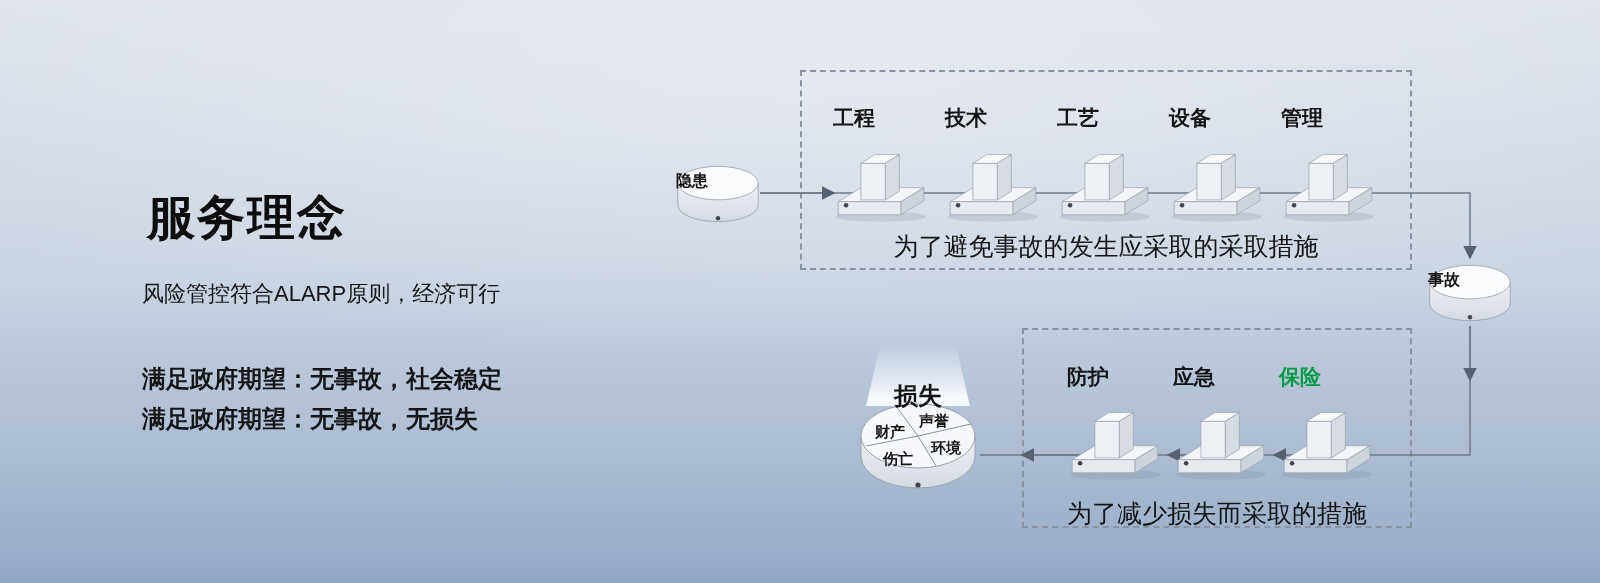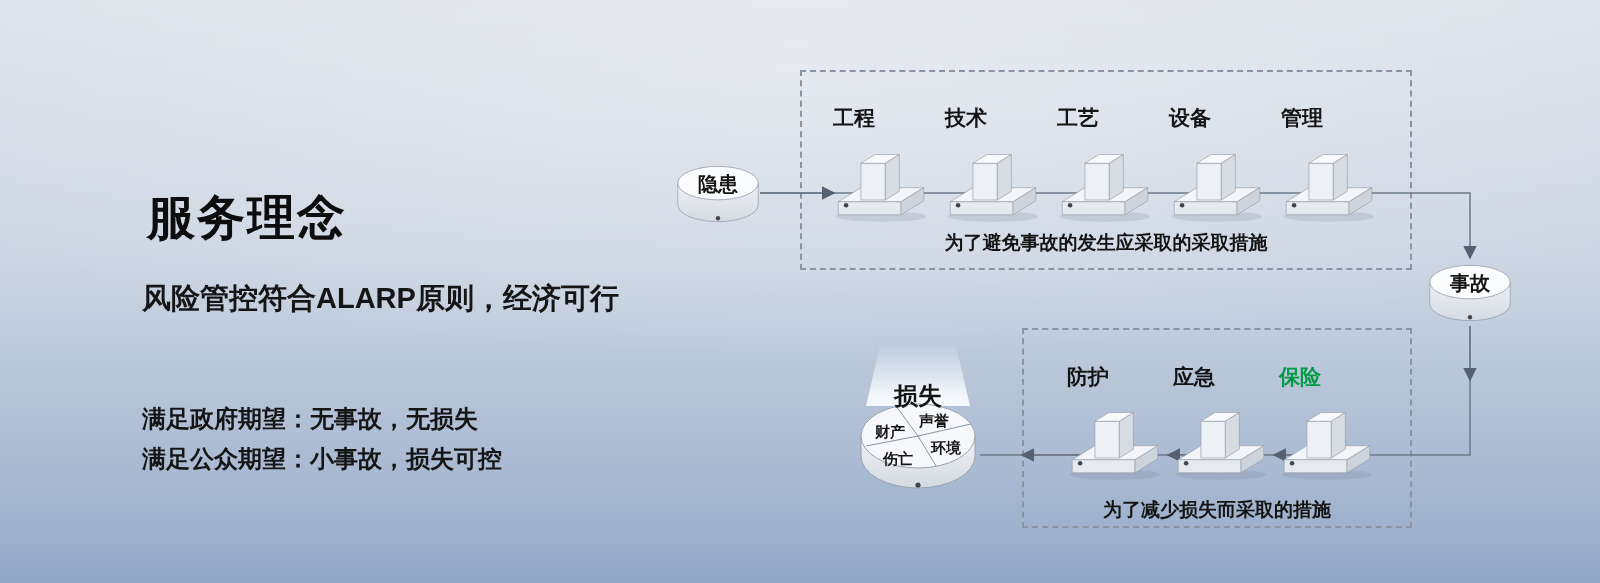--- a/index.html
+++ b/index.html
@@ -7,30 +7,30 @@
   #stage{
     position:relative;width:1600px;height:583px;overflow:hidden;
     background:
       radial-gradient(120% 90% at 50% 12%, rgba(255,255,255,0.35) 0%, rgba(255,255,255,0) 55%),
       linear-gradient(180deg,#dde2ea 0%,#ccd5e2 45%,#9db1cd 92%,#90a6c6 100%);
     color:#111;
   }
   .abs{position:absolute;}
   
   .title{font-size:48px;font-weight:800;letter-spacing:2px;color:#0d0d0d;margin-left:7px;}
-  .subtitle{font-size:29px;font-weight:700;color:#151515;}
+  .subtitle{font-size:22px;font-weight:400;color:#151515;}
   .expect{font-size:24px;font-weight:700;color:#151515;line-height:40px;white-space:nowrap;}
   
   .dashedbox{border:2px dashed #8a93a2;box-sizing:border-box;background:transparent;}
   
   .blabel{width:96px;text-align:left;font-size:21px;font-weight:700;color:#141414;}
   .blabel.green{color:#009a44;}
-  .caption{text-align:center;font-size:19px;font-weight:700;color:#141414;}
+  .caption{text-align:center;font-size:25px;font-weight:400;color:#141414;}
   
-  .cyl-label{width:84px;text-align:center;font-size:20px;font-weight:700;color:#141414;}
+  .cyl-label{width:84px;font-size:16px;font-weight:700;color:#141414;}
   .pie-label{transform:translate(-50%,-50%);font-size:15px;font-weight:700;color:#141414;white-space:nowrap;}
   .loss-title{width:120px;text-align:center;font-size:24px;font-weight:700;color:#141414;}
   svg{display:block;}
   .z1{z-index:1}.z2{z-index:2}.z3{z-index:3}.z4{z-index:4}
 </style>
 </head>
 <body>
 
 <div id="stage">
 
@@ -57,22 +57,22 @@
       <g id="cyl">
         <path d="M2 24 L2 50 A48 20 0 0 0 98 50 L98 24 Z" fill="url(#cylbody)" stroke="#9aa2ad" stroke-width="1"></path>
         <ellipse cx="50" cy="24" rx="48" ry="20" fill="#fbfcfe" stroke="#9aa2ad" stroke-width="1"></ellipse>
         <circle cx="50" cy="66" r="2.6" fill="#41454c"></circle>
       </g>
     </defs>
   </svg>
 
   <div class="abs title z4" style="left:140px;top:186px">服务理念</div>
   <div class="abs subtitle z4" style="left:142px;top:279px">风险管控符合ALARP原则，经济可行</div>
+  <div class="abs expect z4" style="left:142px;top:359px">满足政府期望：无事故，社会稳定</div>
   <div class="abs expect z4" style="left:142px;top:399px">满足政府期望：无事故，无损失</div>
-  <div class="abs expect z4" style="left:142px;top:439px">满足公众期望：小事故，损失可控</div>
 
   <div class="abs dashedbox z1" style="left:800px;top:70px;width:612px;height:200px"></div>
   <div class="abs dashedbox z1" style="left:1022px;top:328px;width:390px;height:200px"></div>
 
   <svg class="abs z2" style="left:0;top:0" width="1600" height="583" viewBox="0 0 1600 583">
     <defs>
       <marker id="arr" markerWidth="9" markerHeight="9" refX="8" refY="4.5" orient="auto">
         <path d="M0,0 L9,4.5 L0,9 Z" fill="#556071"></path>
       </marker>
     </defs>

